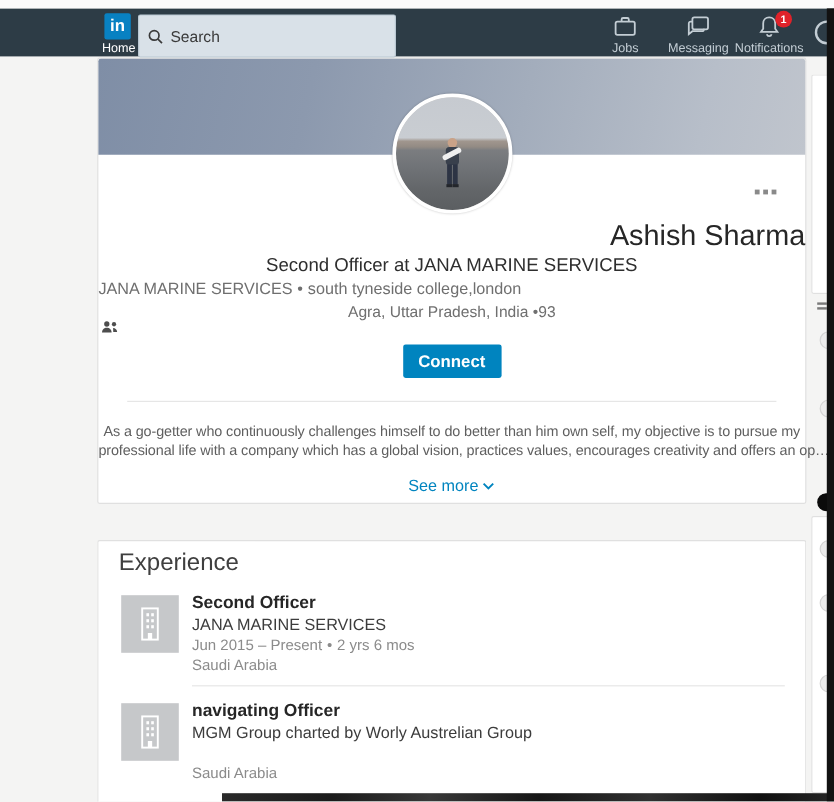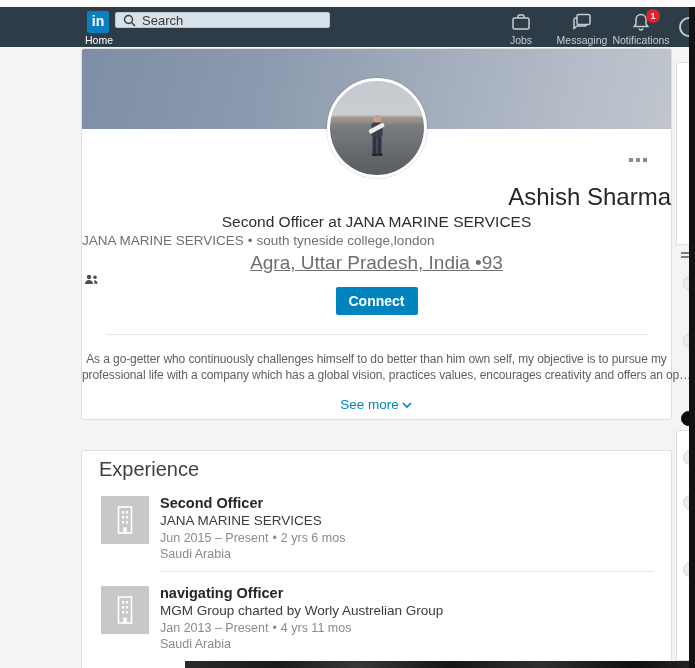--- a/index.html
+++ b/index.html
@@ -13,21 +13,21 @@
   }
   
   .top-strip { position:absolute; left:0; top:0; width:695px; height:7px; background:#fbfbfb; z-index:5; }
 
   
   .navbar { position:absolute; left:0; top:7px; width:695px; height:40px; background:#2d3c46; z-index:4; }
   .logo-home { position:absolute; left:85px; top:4px; width:26px; text-align:center; cursor:pointer; }
   .logo-box { width:22px; height:22px; margin:0 auto; background:#0881c2; border-radius:2px;
               color:#fff; font-weight:bold; font-size:14px; line-height:21px; text-align:center; }
   .home-label { display:block; margin-top:1px; font-size:10.5px; color:#ffffff; }
-  .search-box { position:absolute; left:115px; top:5px; width:215px; height:16px;
+  .search-box { position:absolute; left:115px; top:5px; width:215px; height:36px;
                 background:#d9e1e8; border:1px solid #b9c7d2; border-radius:2px;
                 display:flex; align-items:center; padding:0 7px; }
   .search-box svg { flex:0 0 auto; margin-right:6px; }
   .search-input { border:none; outline:none; background:transparent; font-size:13px; color:#333;
                   font-family:"Liberation Sans", sans-serif; width:100%; }
   .search-input::placeholder { color:#3a3a3a; opacity:1; }
   .nav-item { position:absolute; top:5px; transform:translateX(-50%); text-align:center; cursor:pointer; width:80px; }
   .nav-item .icon-wrap { height:21px; }
   .nav-label { display:block; font-size:10.5px; color:#c3cdd4; margin-top:1px; white-space:nowrap; }
   .badge { position:absolute; top:-3px; left:calc(50% + 5px); min-width:14px; height:14px; padding:0 3px;
@@ -52,21 +52,21 @@
   .more-dots { position:absolute; top:106px; right:20px; width:22px; height:10px; display:flex; gap:3px;
                align-items:center; cursor:pointer; }
   .more-dots span { width:4px; height:4px; background:#8a8a8a; display:block; }
   .p-name { position:absolute; top:134px; left:0; right:0; text-align:right;
             font-size:24px; color:#262626; }
   .p-headline { position:absolute; top:164px; left:0; right:0; text-align:center;
             font-size:15.5px; color:#2e2e2e; }
   .p-companyline { position:absolute; top:184px; left:0; right:0; 
             font-size:13.5px; color:#6f6f6f; }
   .p-locationline { position:absolute; top:203px; left:0; right:0; text-align:center;
-            font-size:19px; color:#6f6f6f;text-decoration:underline; }
+            font-size:13px; color:#6f6f6f; }
   .p-locationline .conn { color:#6f6f6f; }
   .p-locationline svg { vertical-align:-2px; margin-left:2px; }
   .sep { padding:0 4px; }
   .connect-btn { position:absolute; top:238px; left:50%; transform:translateX(-50%);
             width:82px; height:28px; background:#0084bf; border:none; border-radius:2px;
             color:#fff; font-size:14px; font-weight:bold; font-family:"Liberation Sans", sans-serif;
             cursor:pointer; }
   .p-divider { position:absolute; top:285px; left:24px; right:24px; height:1px; background:#e6e6e6; }
   .p-summary { position:absolute; top:302px; left:0; right:0; text-align:center;
             font-size:12px; line-height:16px; letter-spacing:-0.1px; color:#5f5f5f; white-space:nowrap; }
@@ -254,23 +254,20 @@
           <rect x="14" y="6" width="2.2" height="2.6" fill="#fff"></rect>
         <rect x="10" y="11" width="2.2" height="2.6" fill="#fff"></rect>
           <rect x="14" y="11" width="2.2" height="2.6" fill="#fff"></rect>
         <rect x="10" y="16" width="2.2" height="2.6" fill="#fff"></rect>
           <rect x="14" y="16" width="2.2" height="2.6" fill="#fff"></rect>
         <rect x="11.2" y="22.5" width="3.6" height="5.5" fill="#fff"></rect>
       </svg>
     </div>
     <div class="exp-title">navigating Officer</div>
     <div class="exp-company">MGM Group charted by Worly Austrelian Group</div>
-    <div class="exp-meta">
-      <span>Jan 2013 – Present</span><span class="sep">•</span><span>4 yrs 11 mos</span>
-    </div>
     <div class="exp-loc">Saudi Arabia</div>
   </div>
 </div>
 
 <div class="rail-card1"></div>
 <div class="rail-card2"></div>
 <div class="rail-textmark">
     <i></i>
     <i></i>
   </div>

